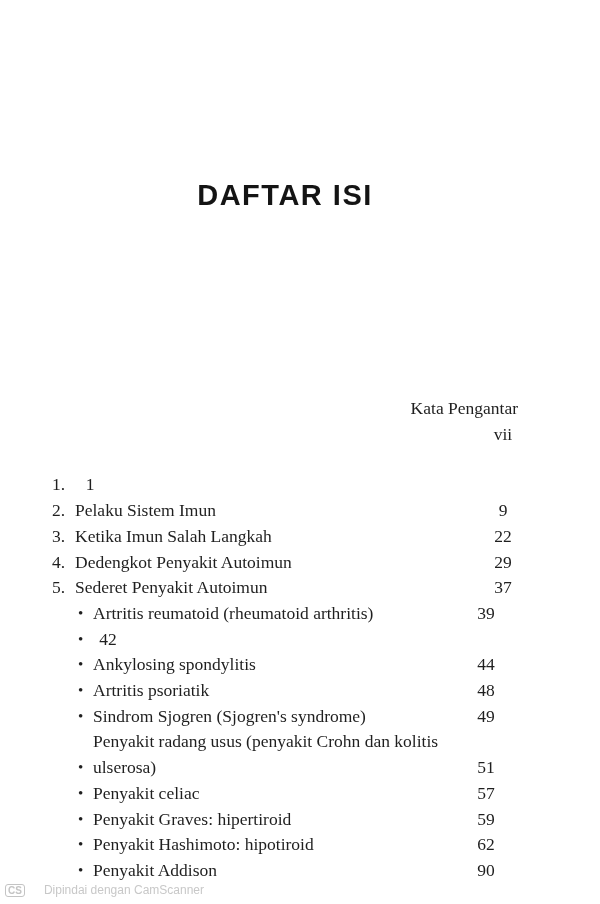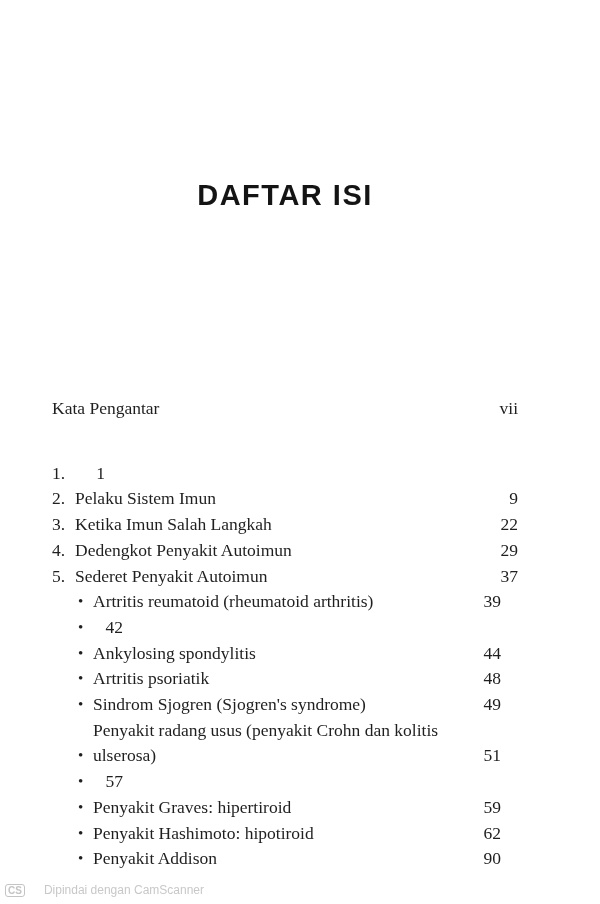--- a/index.html
+++ b/index.html
@@ -33,24 +33,24 @@
   }
   .row {
     display: flex;
     align-items: flex-end;
     line-height: 25.7px;
   }
   .row .label { flex: 1 1 auto; }
   .row .pg {
     flex: 0 0 auto;
     min-width: 30px;
-    text-align: right;
+    text-align: center;
     white-space: nowrap;
   }
-  .preface-row { margin-bottom: 39px; }
+  .preface-row { margin-bottom: 25px; flex-direction: column; }
   .chapter .num {
     flex: 0 0 23px;
     white-space: nowrap;
   }
   .sub { padding-left: 26px; }
   .sub .bullet {
     flex: 0 0 15px;
     font-size: 15px;
   }
   .sub .label { max-width: 378px; }
@@ -141,20 +141,21 @@
       <span class="label">Sindrom Sjogren (Sjogren's syndrome)</span>
       <span class="pg">49</span>
     </div>
     <div class="row sub">
       <span class="bullet">•</span>
       <span class="label">Penyakit radang usus (penyakit Crohn dan kolitis ulserosa)</span>
       <span class="pg">51</span>
     </div>
     <div class="row sub">
       <span class="bullet">•</span>
+      <span class="label">Penyakit celiac</span>
       <span class="pg">57</span>
     </div>
     <div class="row sub">
       <span class="bullet">•</span>
       <span class="label">Penyakit Graves: hipertiroid</span>
       <span class="pg">59</span>
     </div>
     <div class="row sub">
       <span class="bullet">•</span>
       <span class="label">Penyakit Hashimoto: hipotiroid</span>

